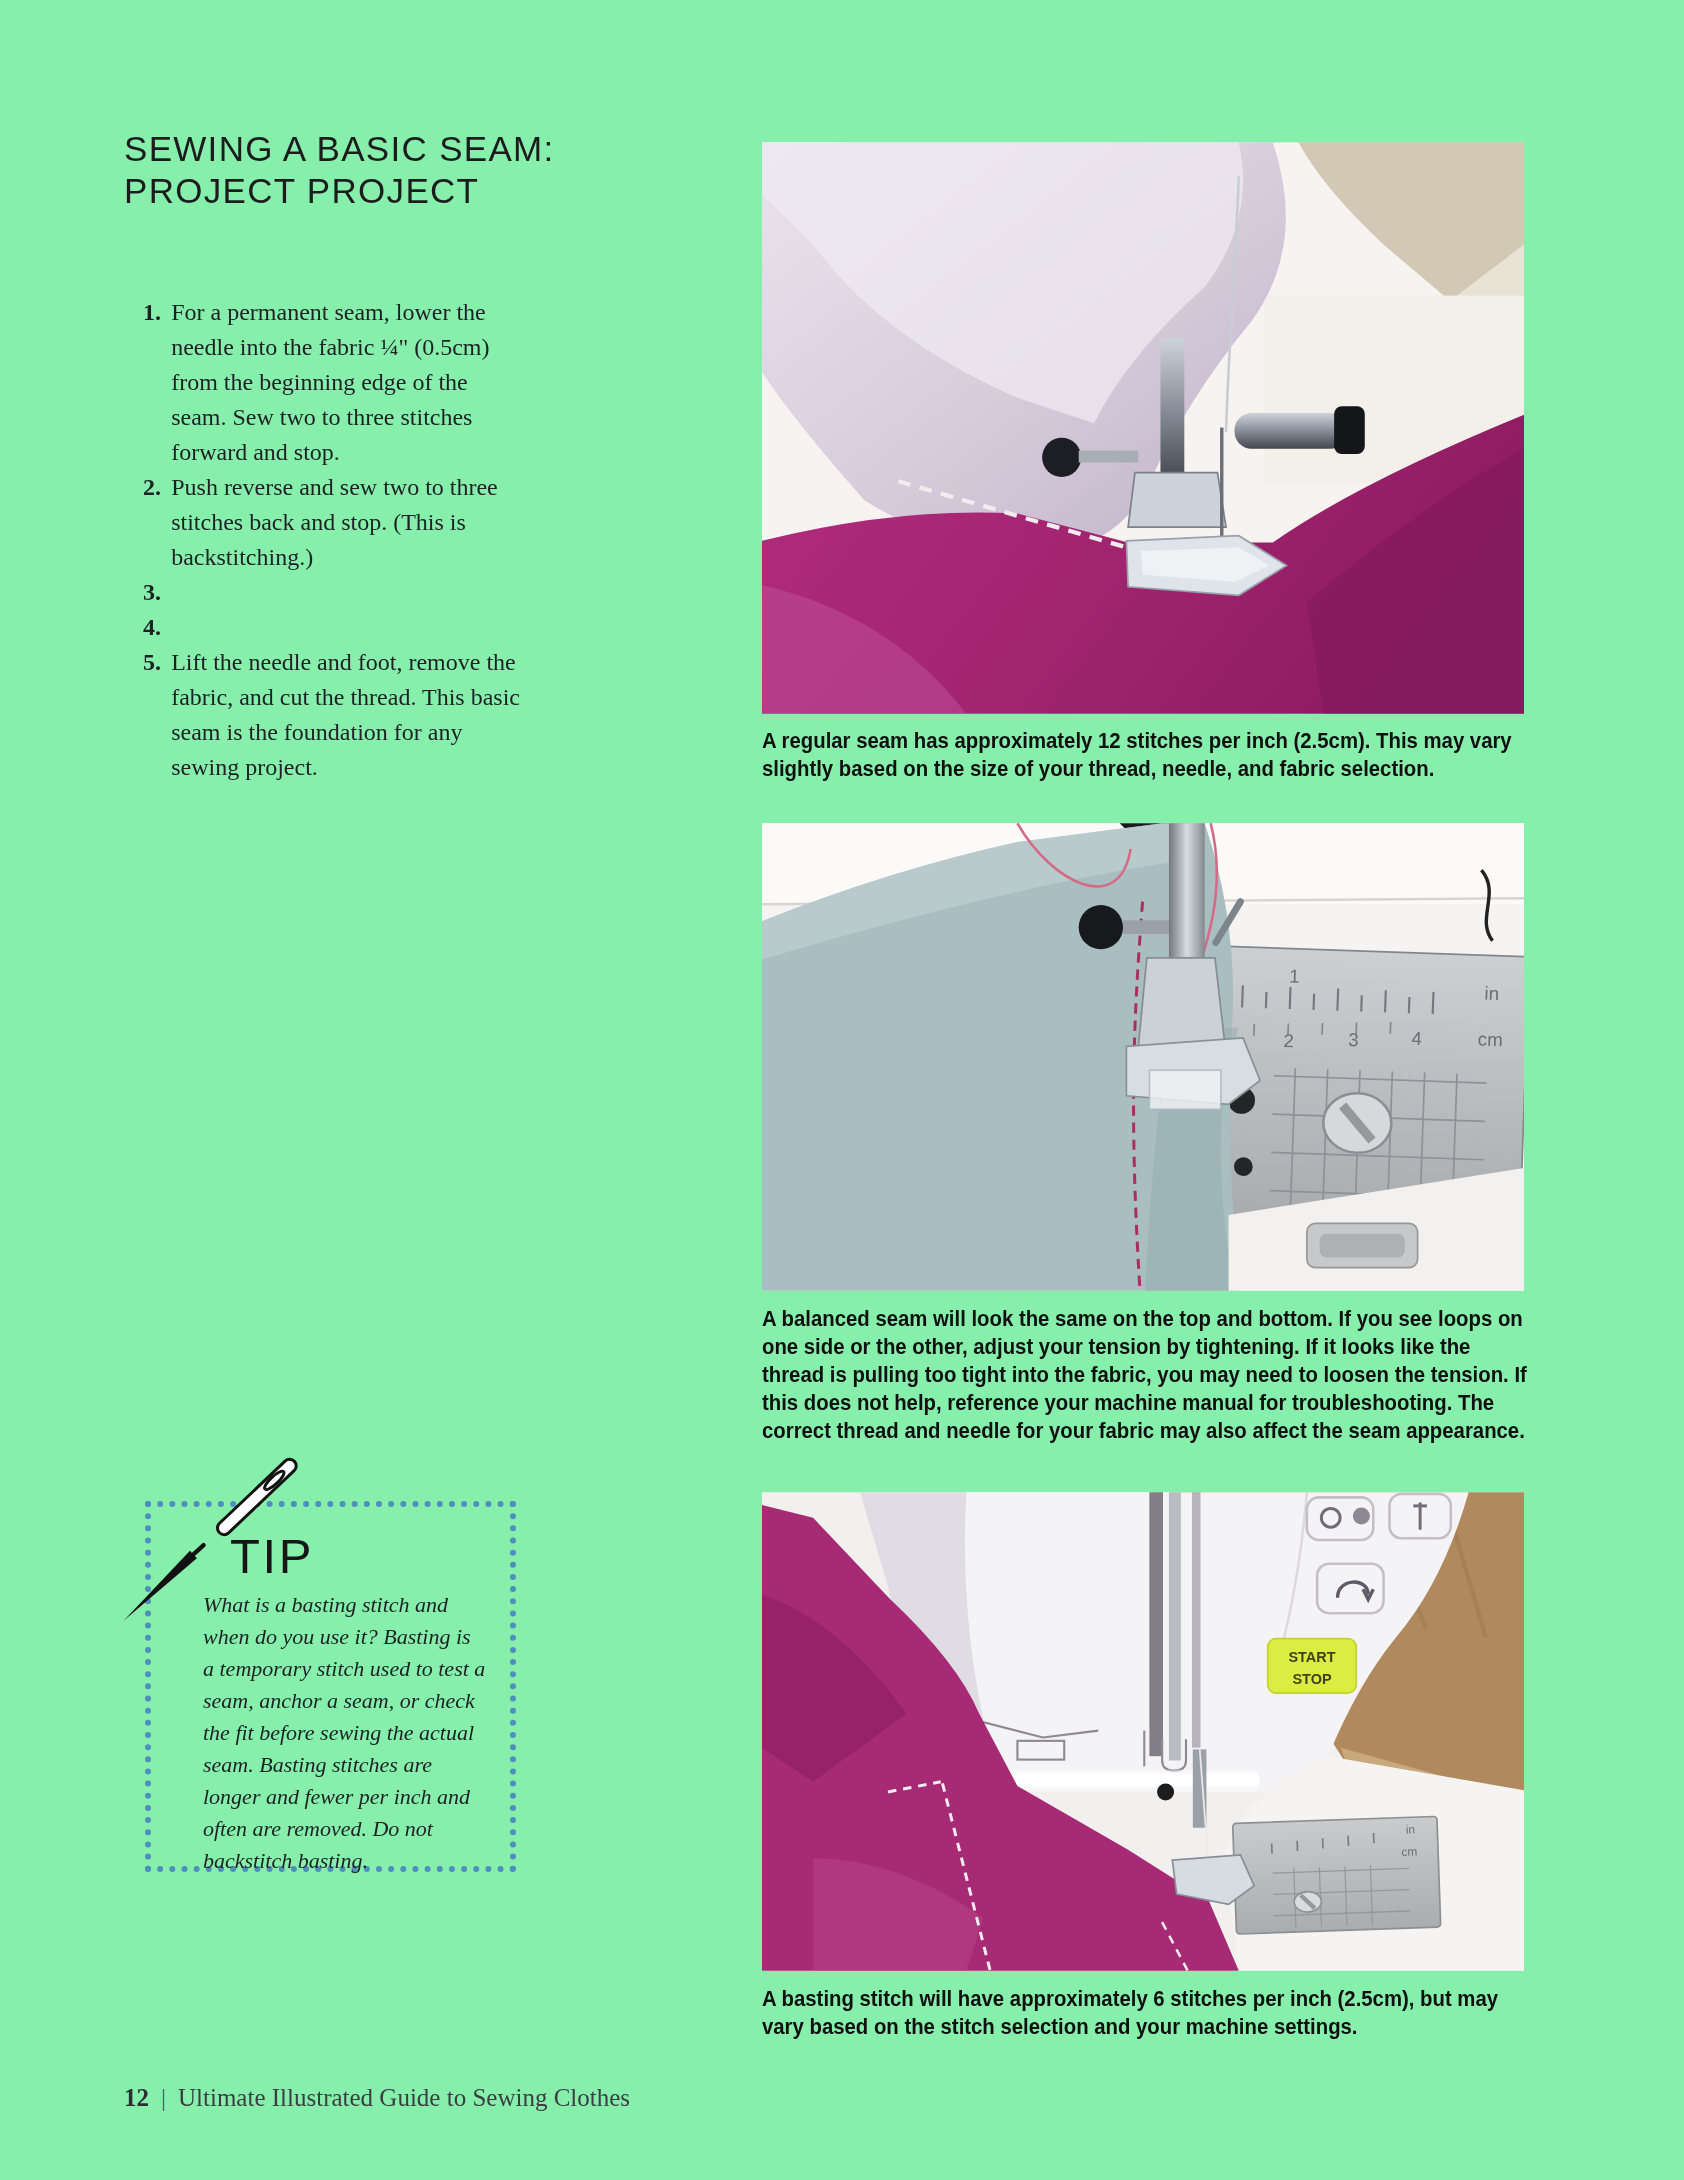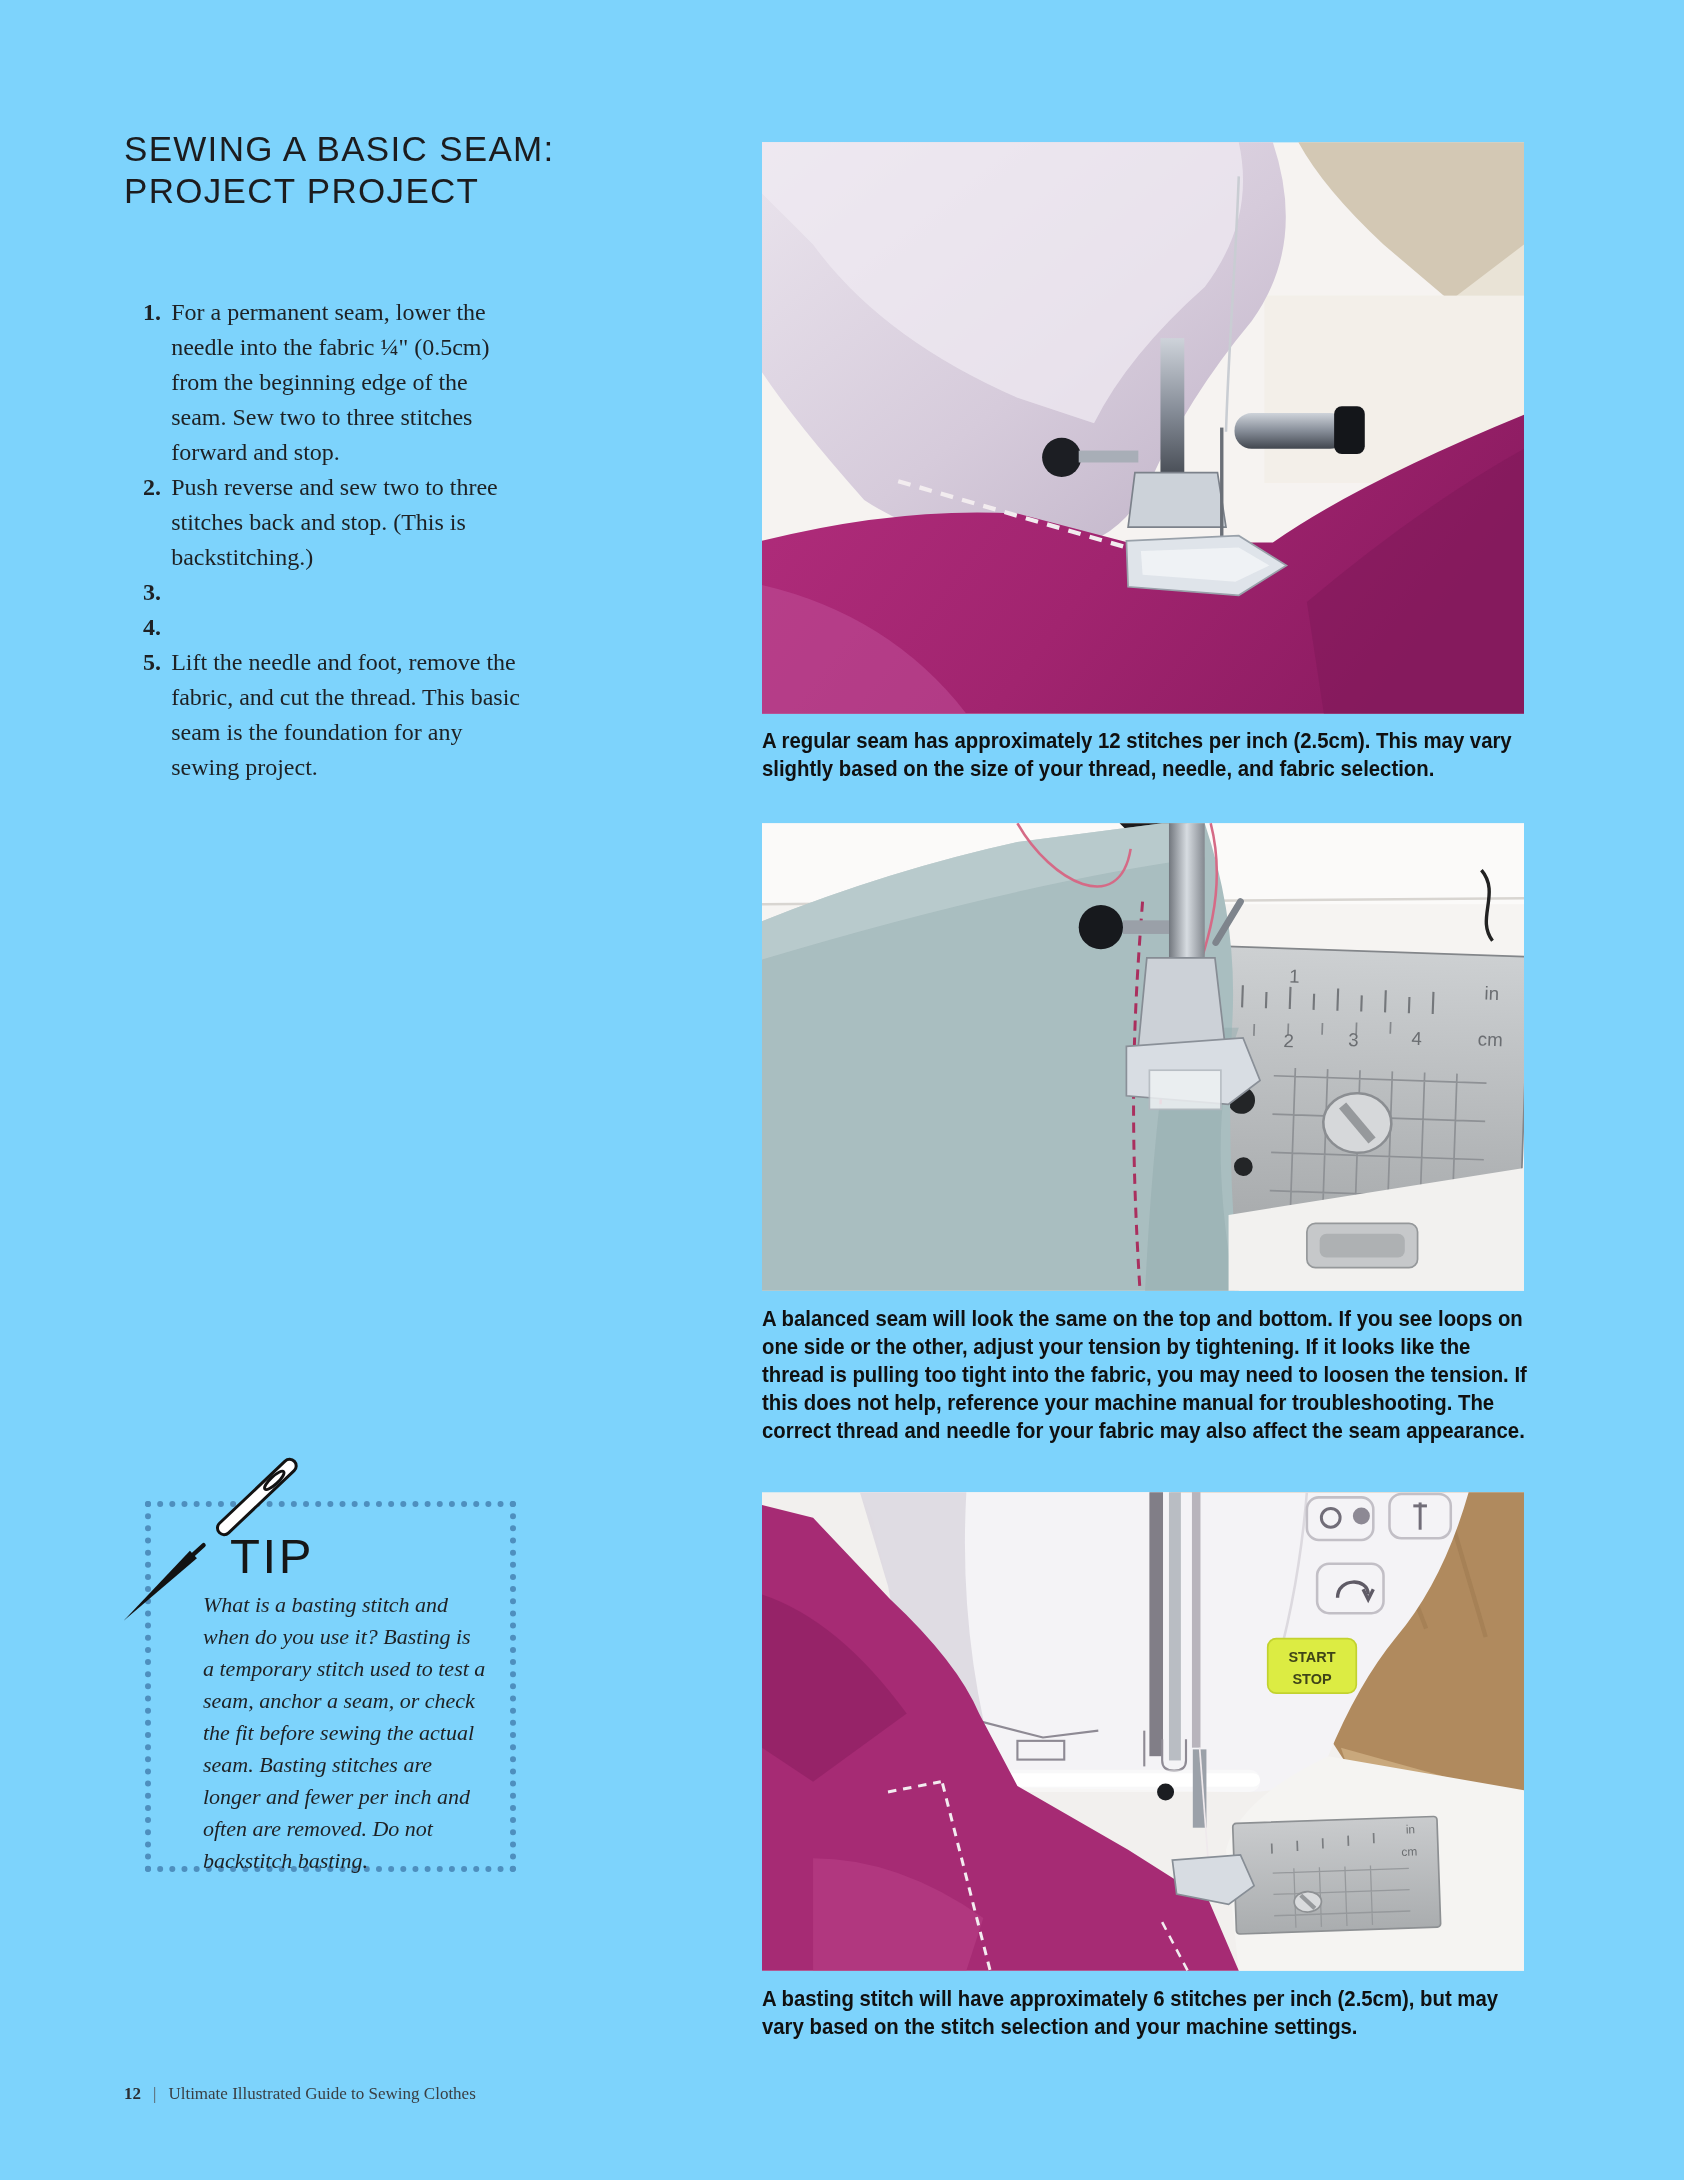--- a/index.html
+++ b/index.html
@@ -1,16 +1,16 @@
 <!DOCTYPE html>
 <html style="font-size:13.6px"><head>
 <meta charset="utf-8">
 <style>
   html,body{margin:0;padding:0;background:#ffffff;}
-  #page{position:relative;width:1685px;height:2181px;background:#7dd3fc;overflow:hidden;
+  #page{position:relative;width:1685px;height:2181px;background:#86efac;overflow:hidden;
         font-family:"Liberation Serif",serif;color:#1e2124;}
 
   
   .title{position:absolute;left:124px;top:128px;
          font-family:"Liberation Sans",sans-serif;font-weight:300;
          font-size:35px;line-height:42px;letter-spacing:1.3px;color:#1c1c1e;}
   .instructions{position:absolute;left:124px;top:295px;width:400px;}
   .instr{display:flex;font-size:24px;line-height:35px;color:#1e2124;}
   .instr .num{flex:0 0 37px;text-align:right;font-weight:bold;padding-right:10.2px;}
   .instr .txt{flex:1;}
@@ -27,21 +27,21 @@
   
   .photo{position:absolute;display:block;}
   .caption{position:absolute;font-family:"Liberation Sans",sans-serif;font-weight:700;
            font-size:22.6px;line-height:28px;color:#101010;width:852px;
            transform:scaleX(0.9);transform-origin:left top;}
   .cap1{left:762px;top:727px;}
   .cap2{left:762px;top:1305px;}
   .cap3{left:762px;top:1985px;}
 
   
-  .footer{position:absolute;left:124px;top:2084px;font-size:17px;color:#3a3e42;}
+  .footer{position:absolute;left:124px;top:2084px;font-size:25px;color:#3a3e42;}
   .footer .pnum{font-weight:bold;color:#2b2f33;}
   .footer .sep{padding:0 12px;color:#55595e;}
 </style>
 </head>
 <body>
 
 <div id="page">
 
   <div class="title">
     <div>SEWING A BASIC SEAM:</div>

